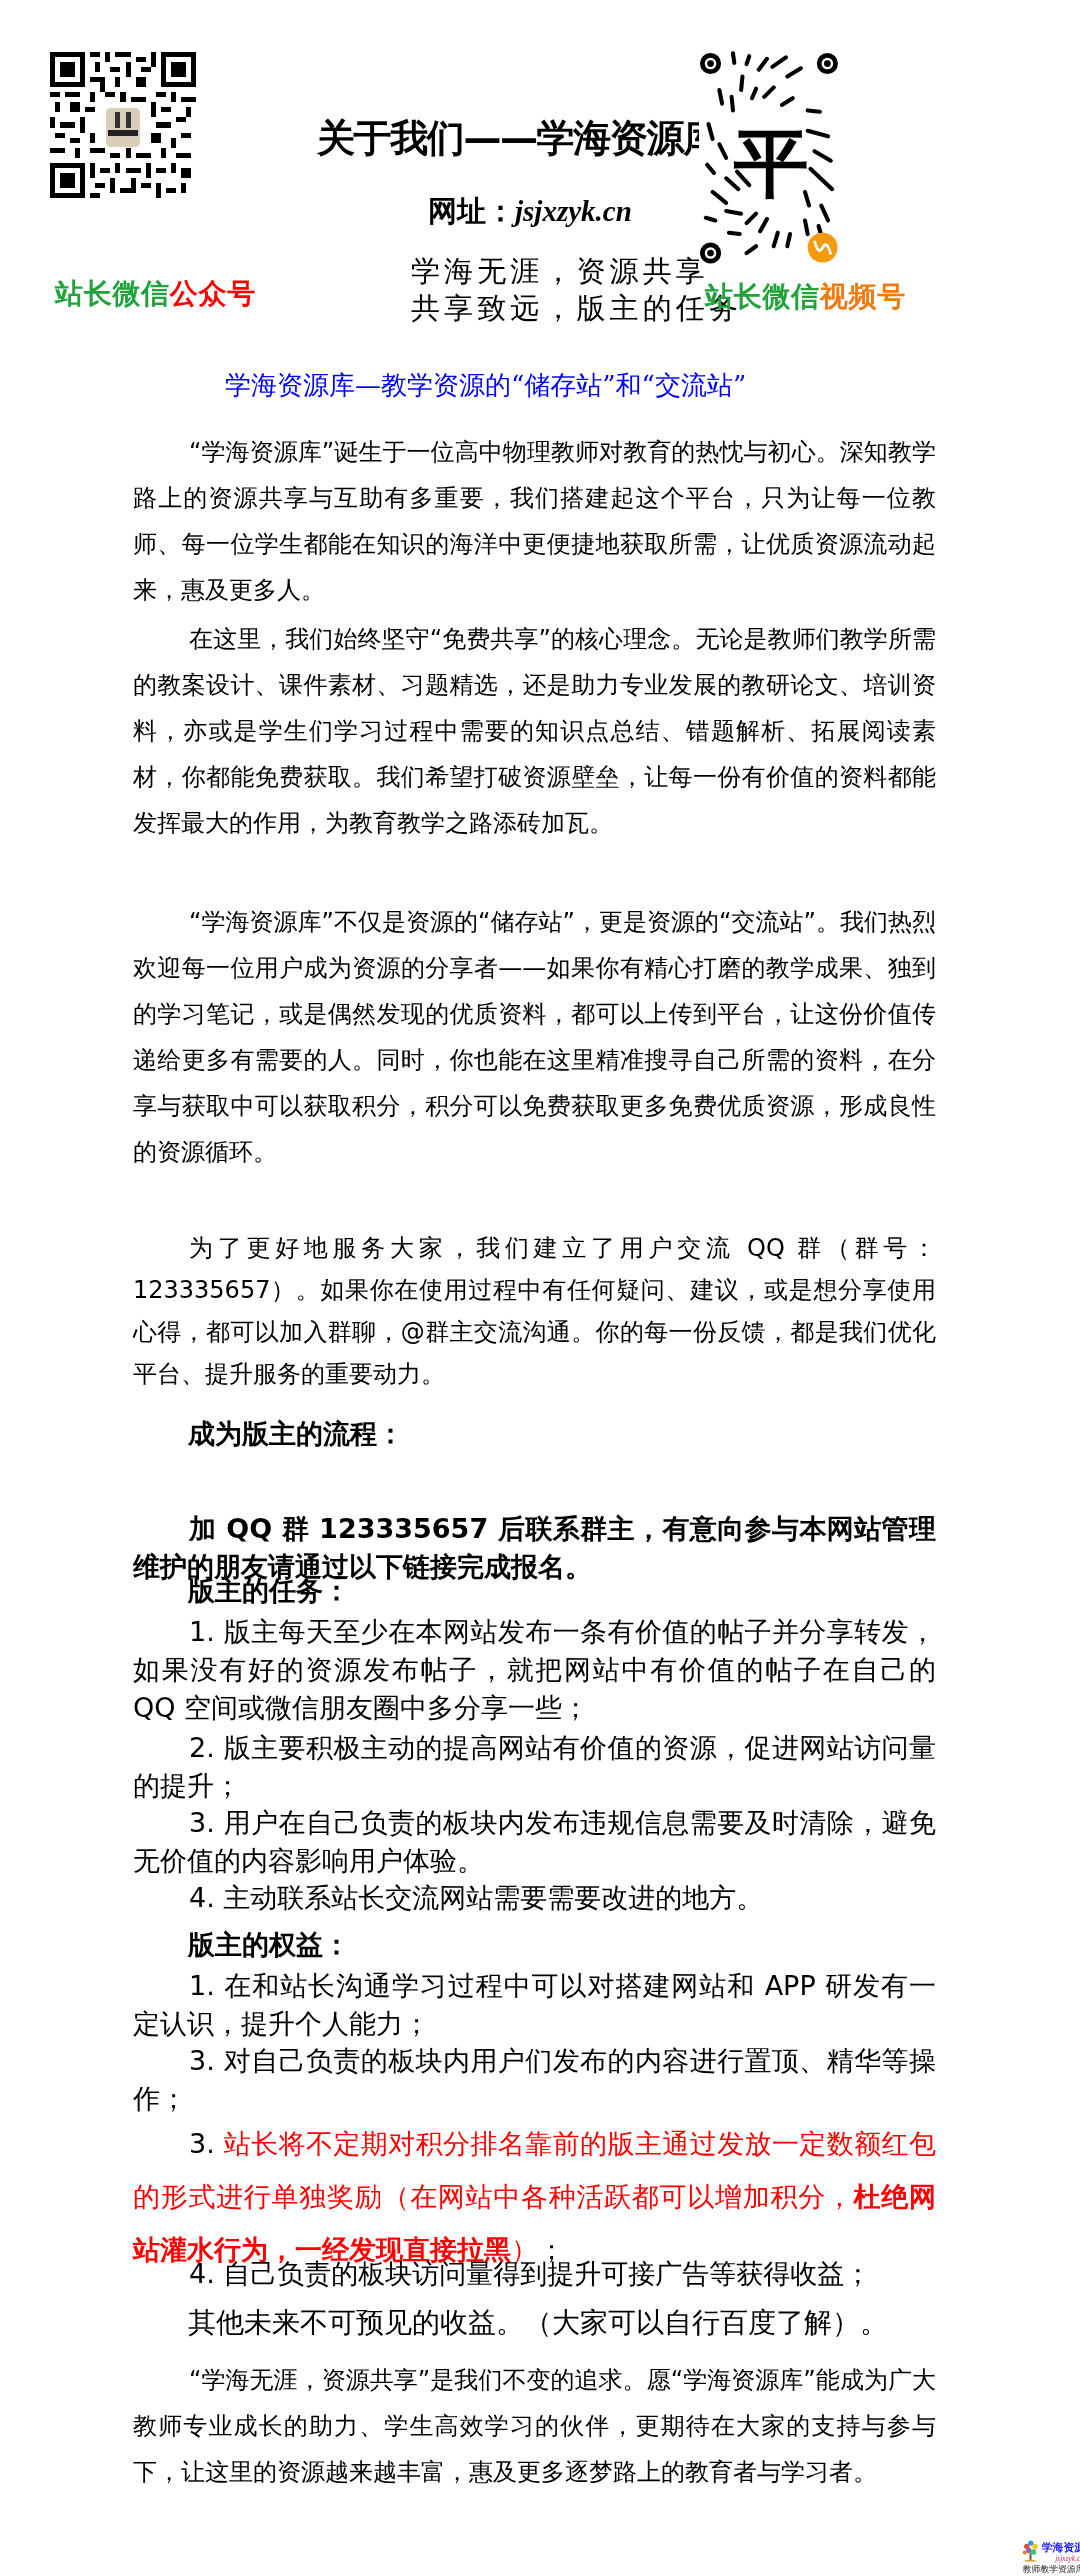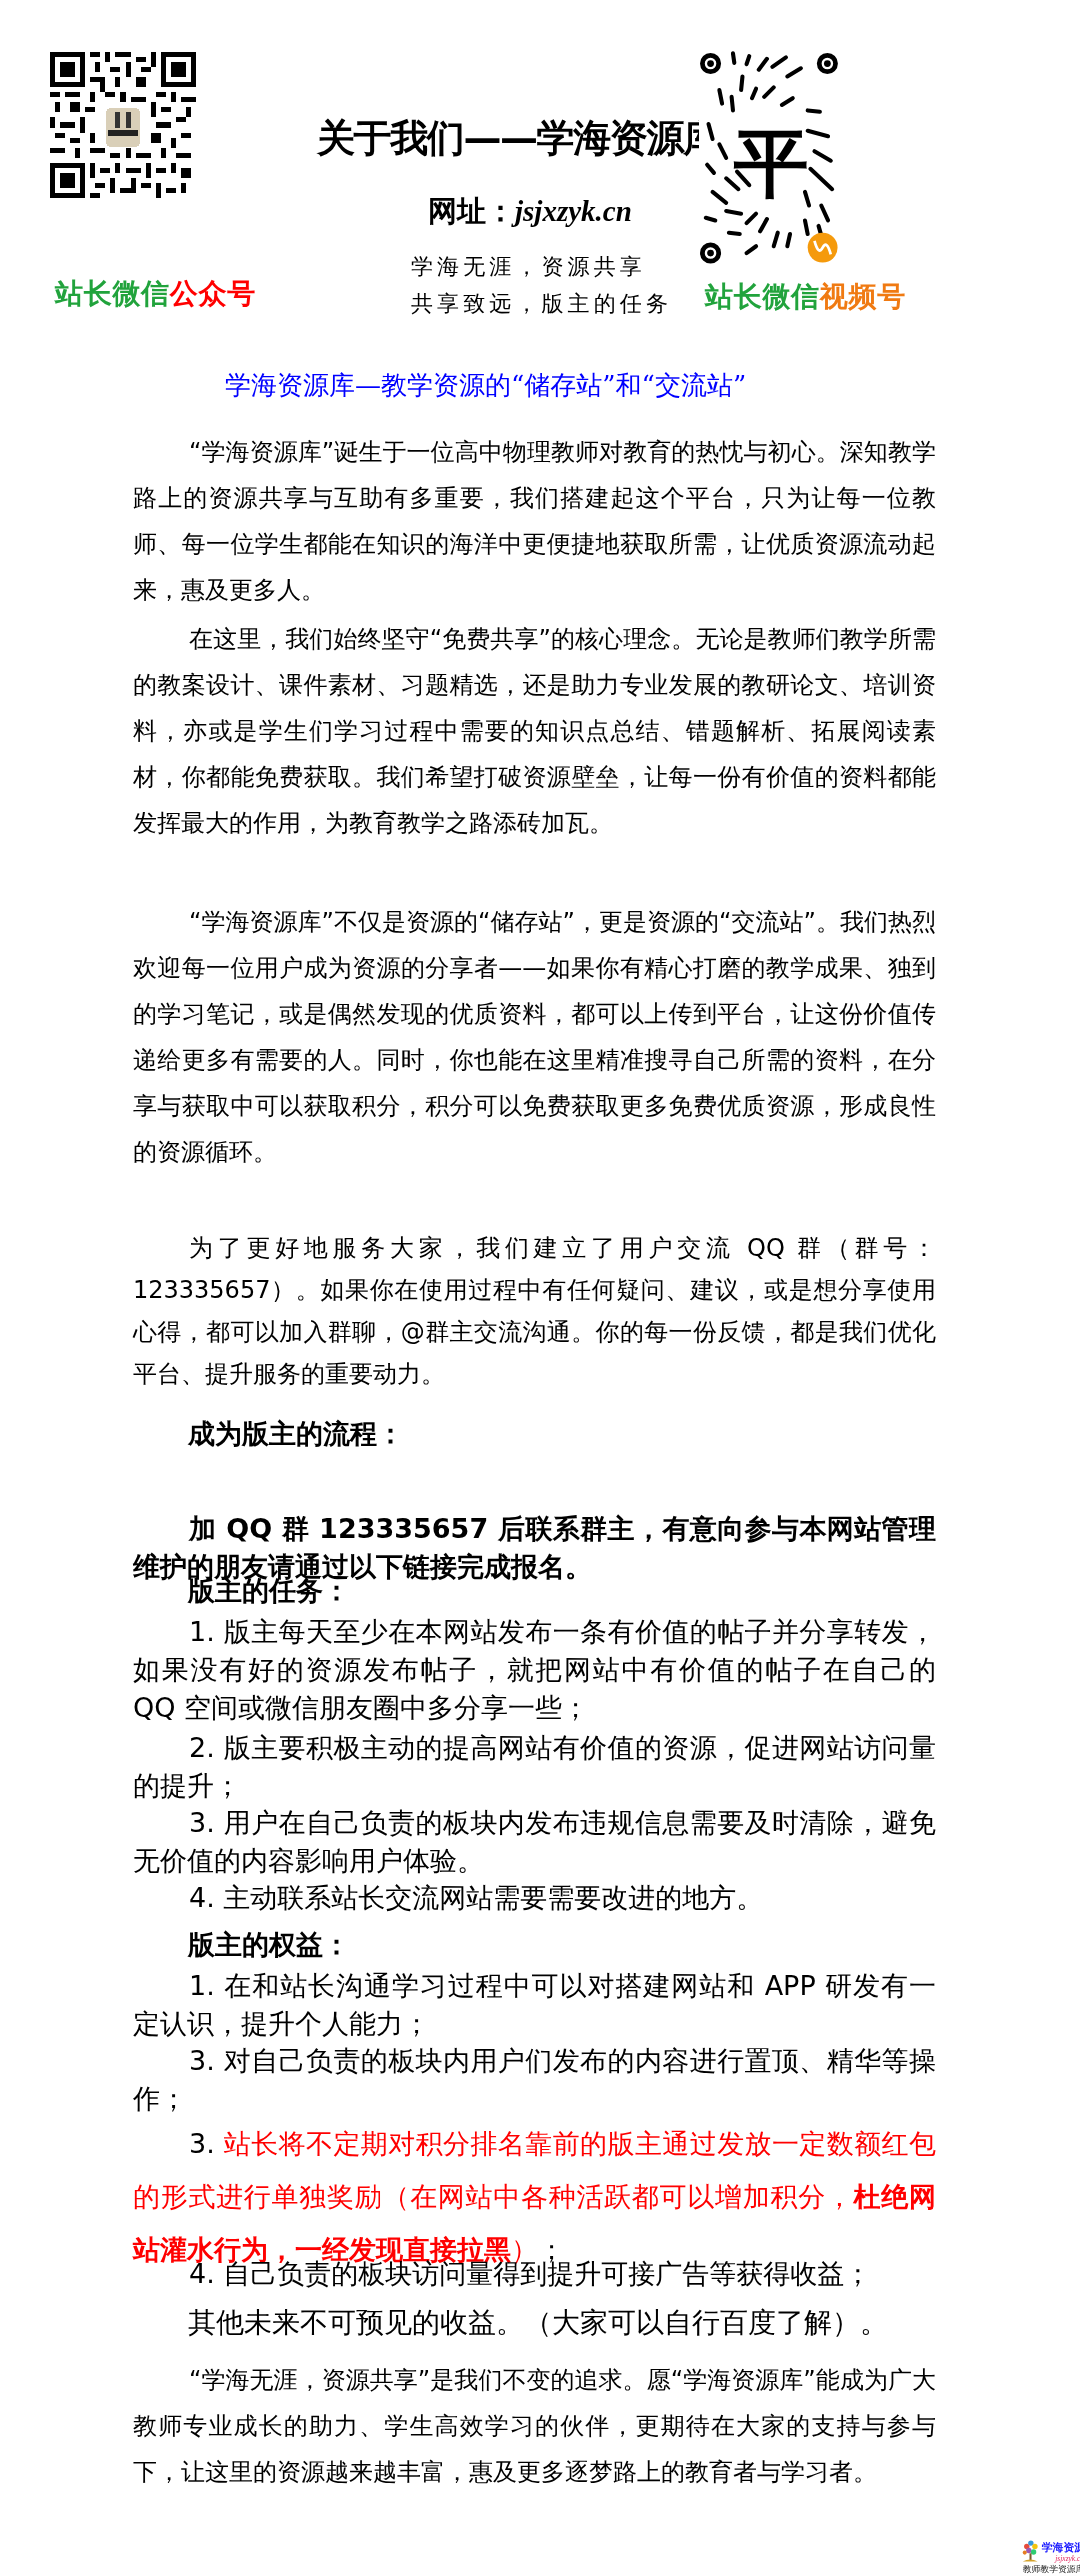--- a/index.html
+++ b/index.html
@@ -15,21 +15,21 @@
   .qr-caption .green { color:#21a33c; }
   .qr-caption .red { color:#ff0000; }
   .qr-caption .orange { color:#f07a12; }
 
   .main-title { position:absolute; left:317px; top:113px; font-family:"DejaVu Sans","Liberation Sans",sans-serif;
                 font-weight:bold; font-size:38px; letter-spacing:-1.4px; white-space:nowrap; }
   .url-line { position:absolute; left:428px; top:192px; font-size:29px; white-space:nowrap; }
   .url-line .lbl { font-family:Liberation Sans, sans-serif; font-weight:bold; }
   .url-line .val { font-family:"Liberation Serif",serif; font-style:italic; font-weight:bold; }
   .slogan { position:absolute; left:411px; font-family:"DejaVu Serif","Liberation Serif",serif;
-            font-size:22px; letter-spacing:4.1px; white-space:nowrap; }
+            font-size:29px; letter-spacing:4.1px; white-space:nowrap; }
 
   .subtitle { position:absolute; left:225px; top:368px; color:#0000ff;
               font-family:"DejaVu Serif","Liberation Serif",serif; font-size:26px; white-space:nowrap; }
   .para { position:absolute; left:133px; width:803px; font-family:"DejaVu Sans","Liberation Sans",sans-serif;
           font-size:24px; line-height:46px; text-align:justify; text-indent:56px; margin:0; }
   .heading { position:absolute; left:188px; font-family:"DejaVu Sans","Liberation Sans",sans-serif;
              font-weight:bold; font-size:27px; white-space:nowrap; }
   .item { position:absolute; left:133px; width:803px; font-family:"DejaVu Sans","Liberation Sans",sans-serif;
           font-size:27px; line-height:38px; text-align:justify; text-indent:56px; margin:0; }
   .redtxt { color:#ff0000; }

